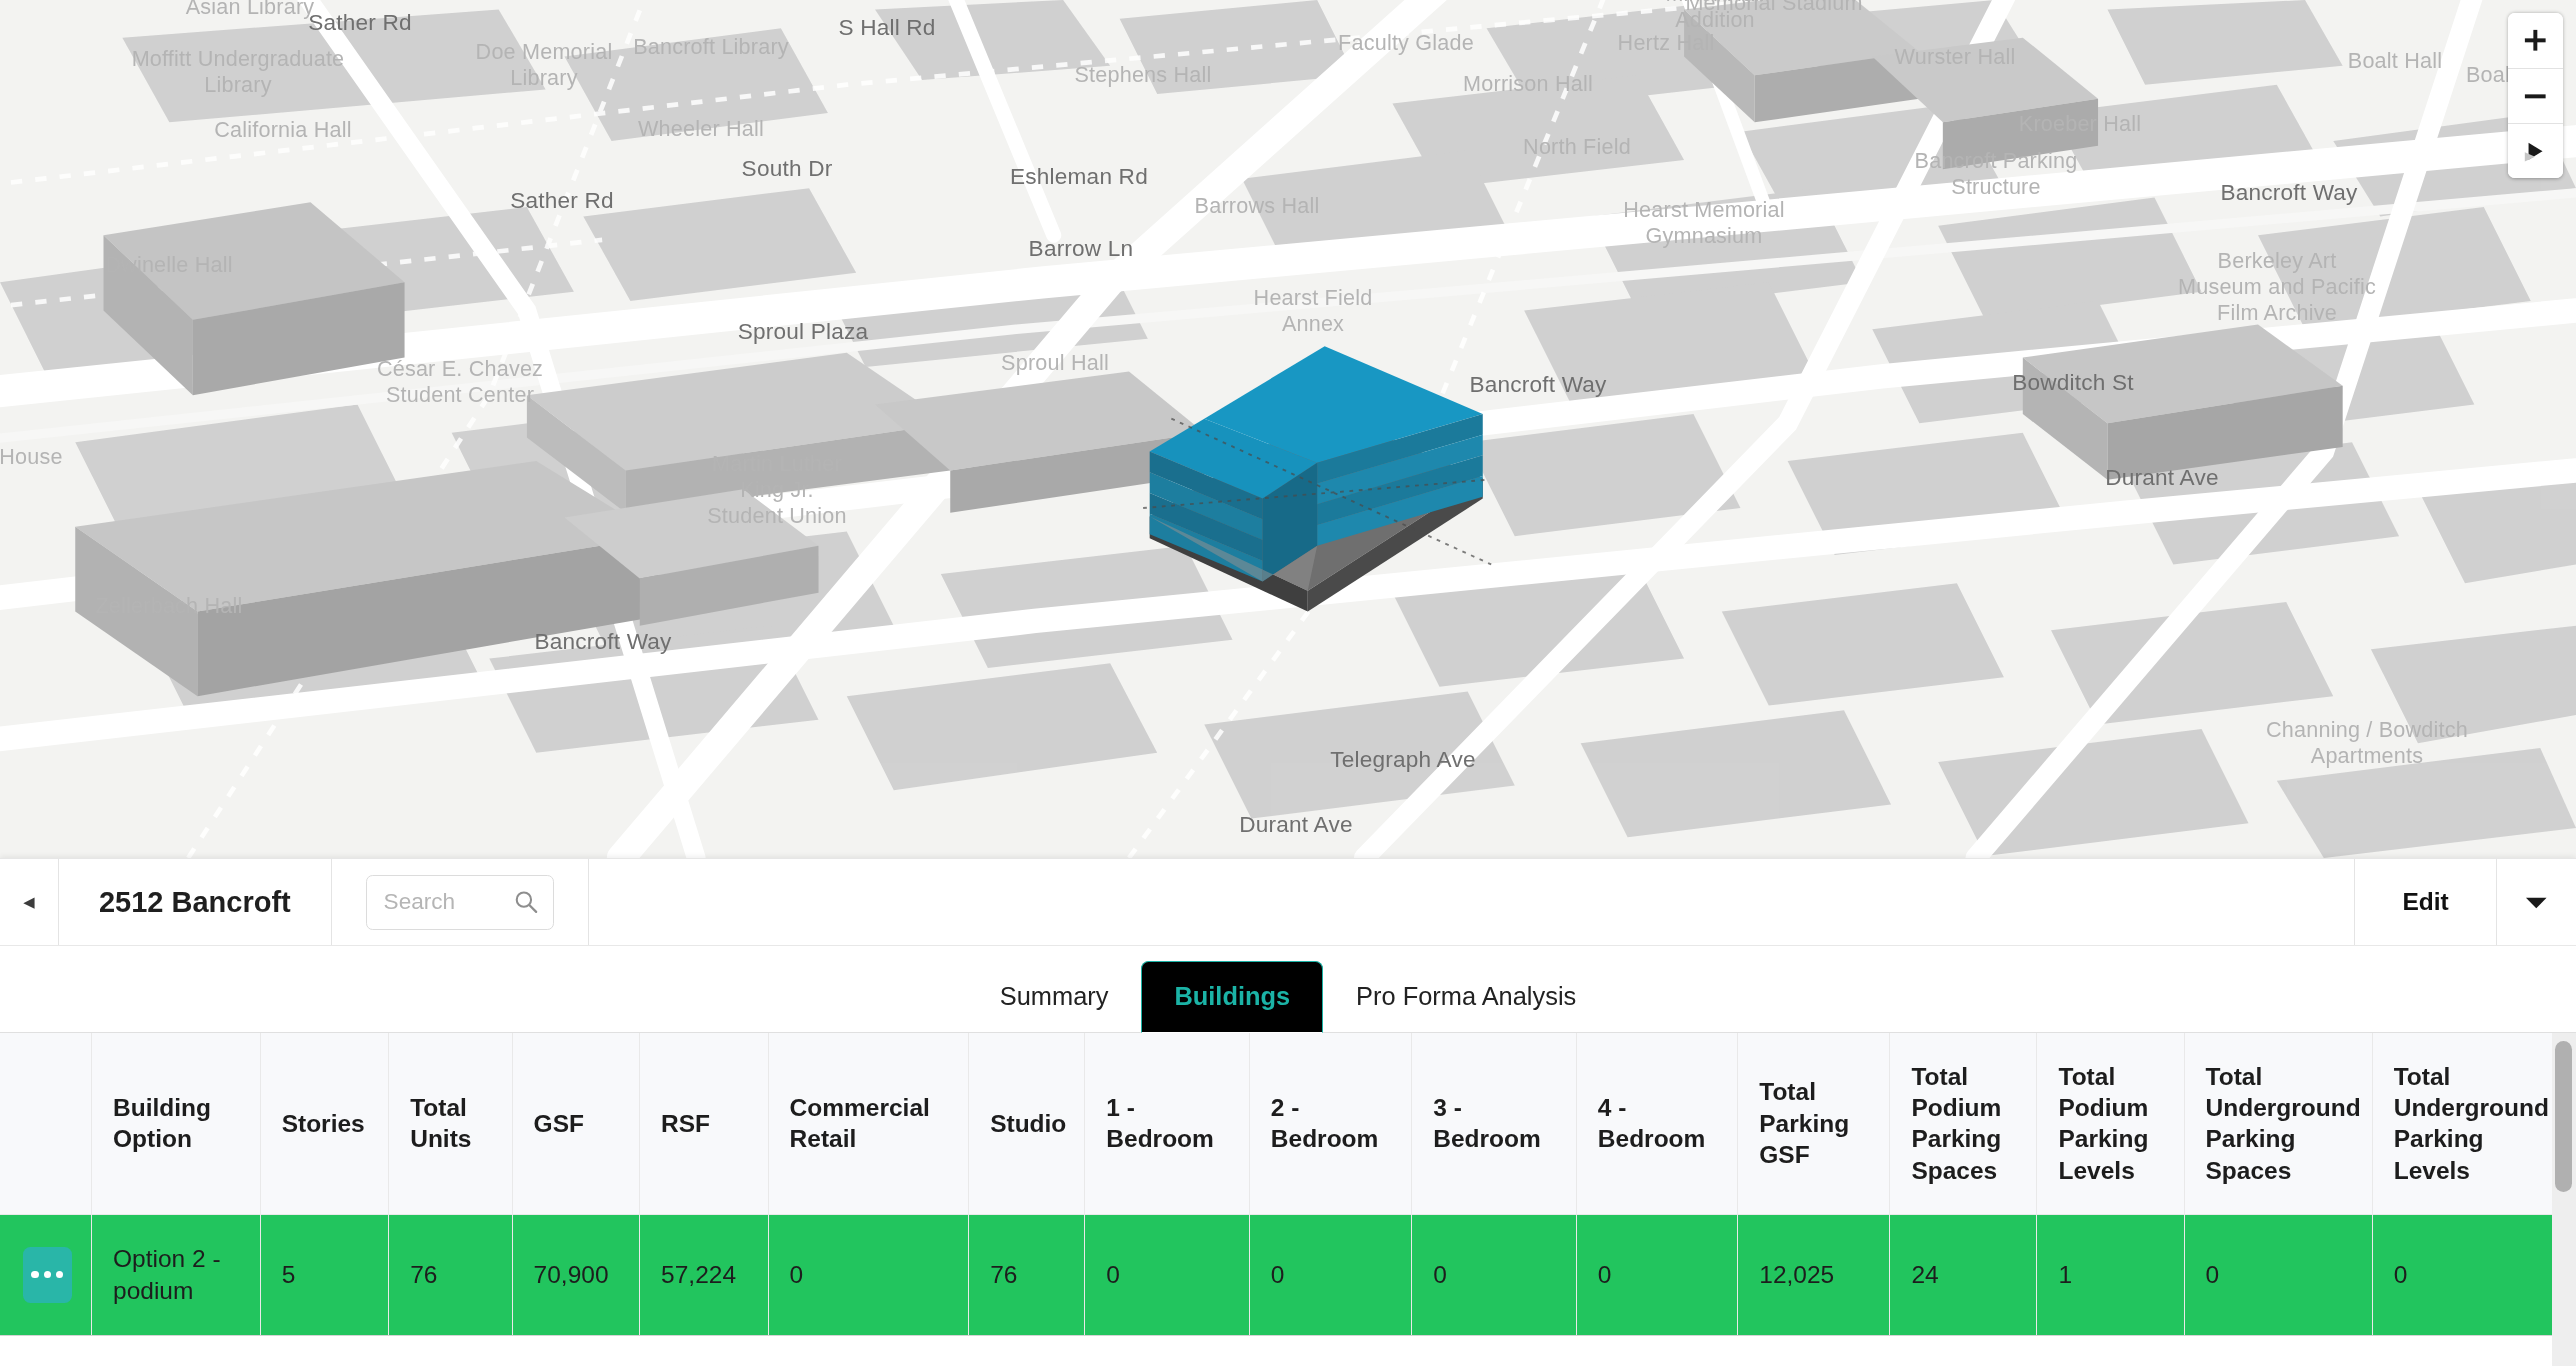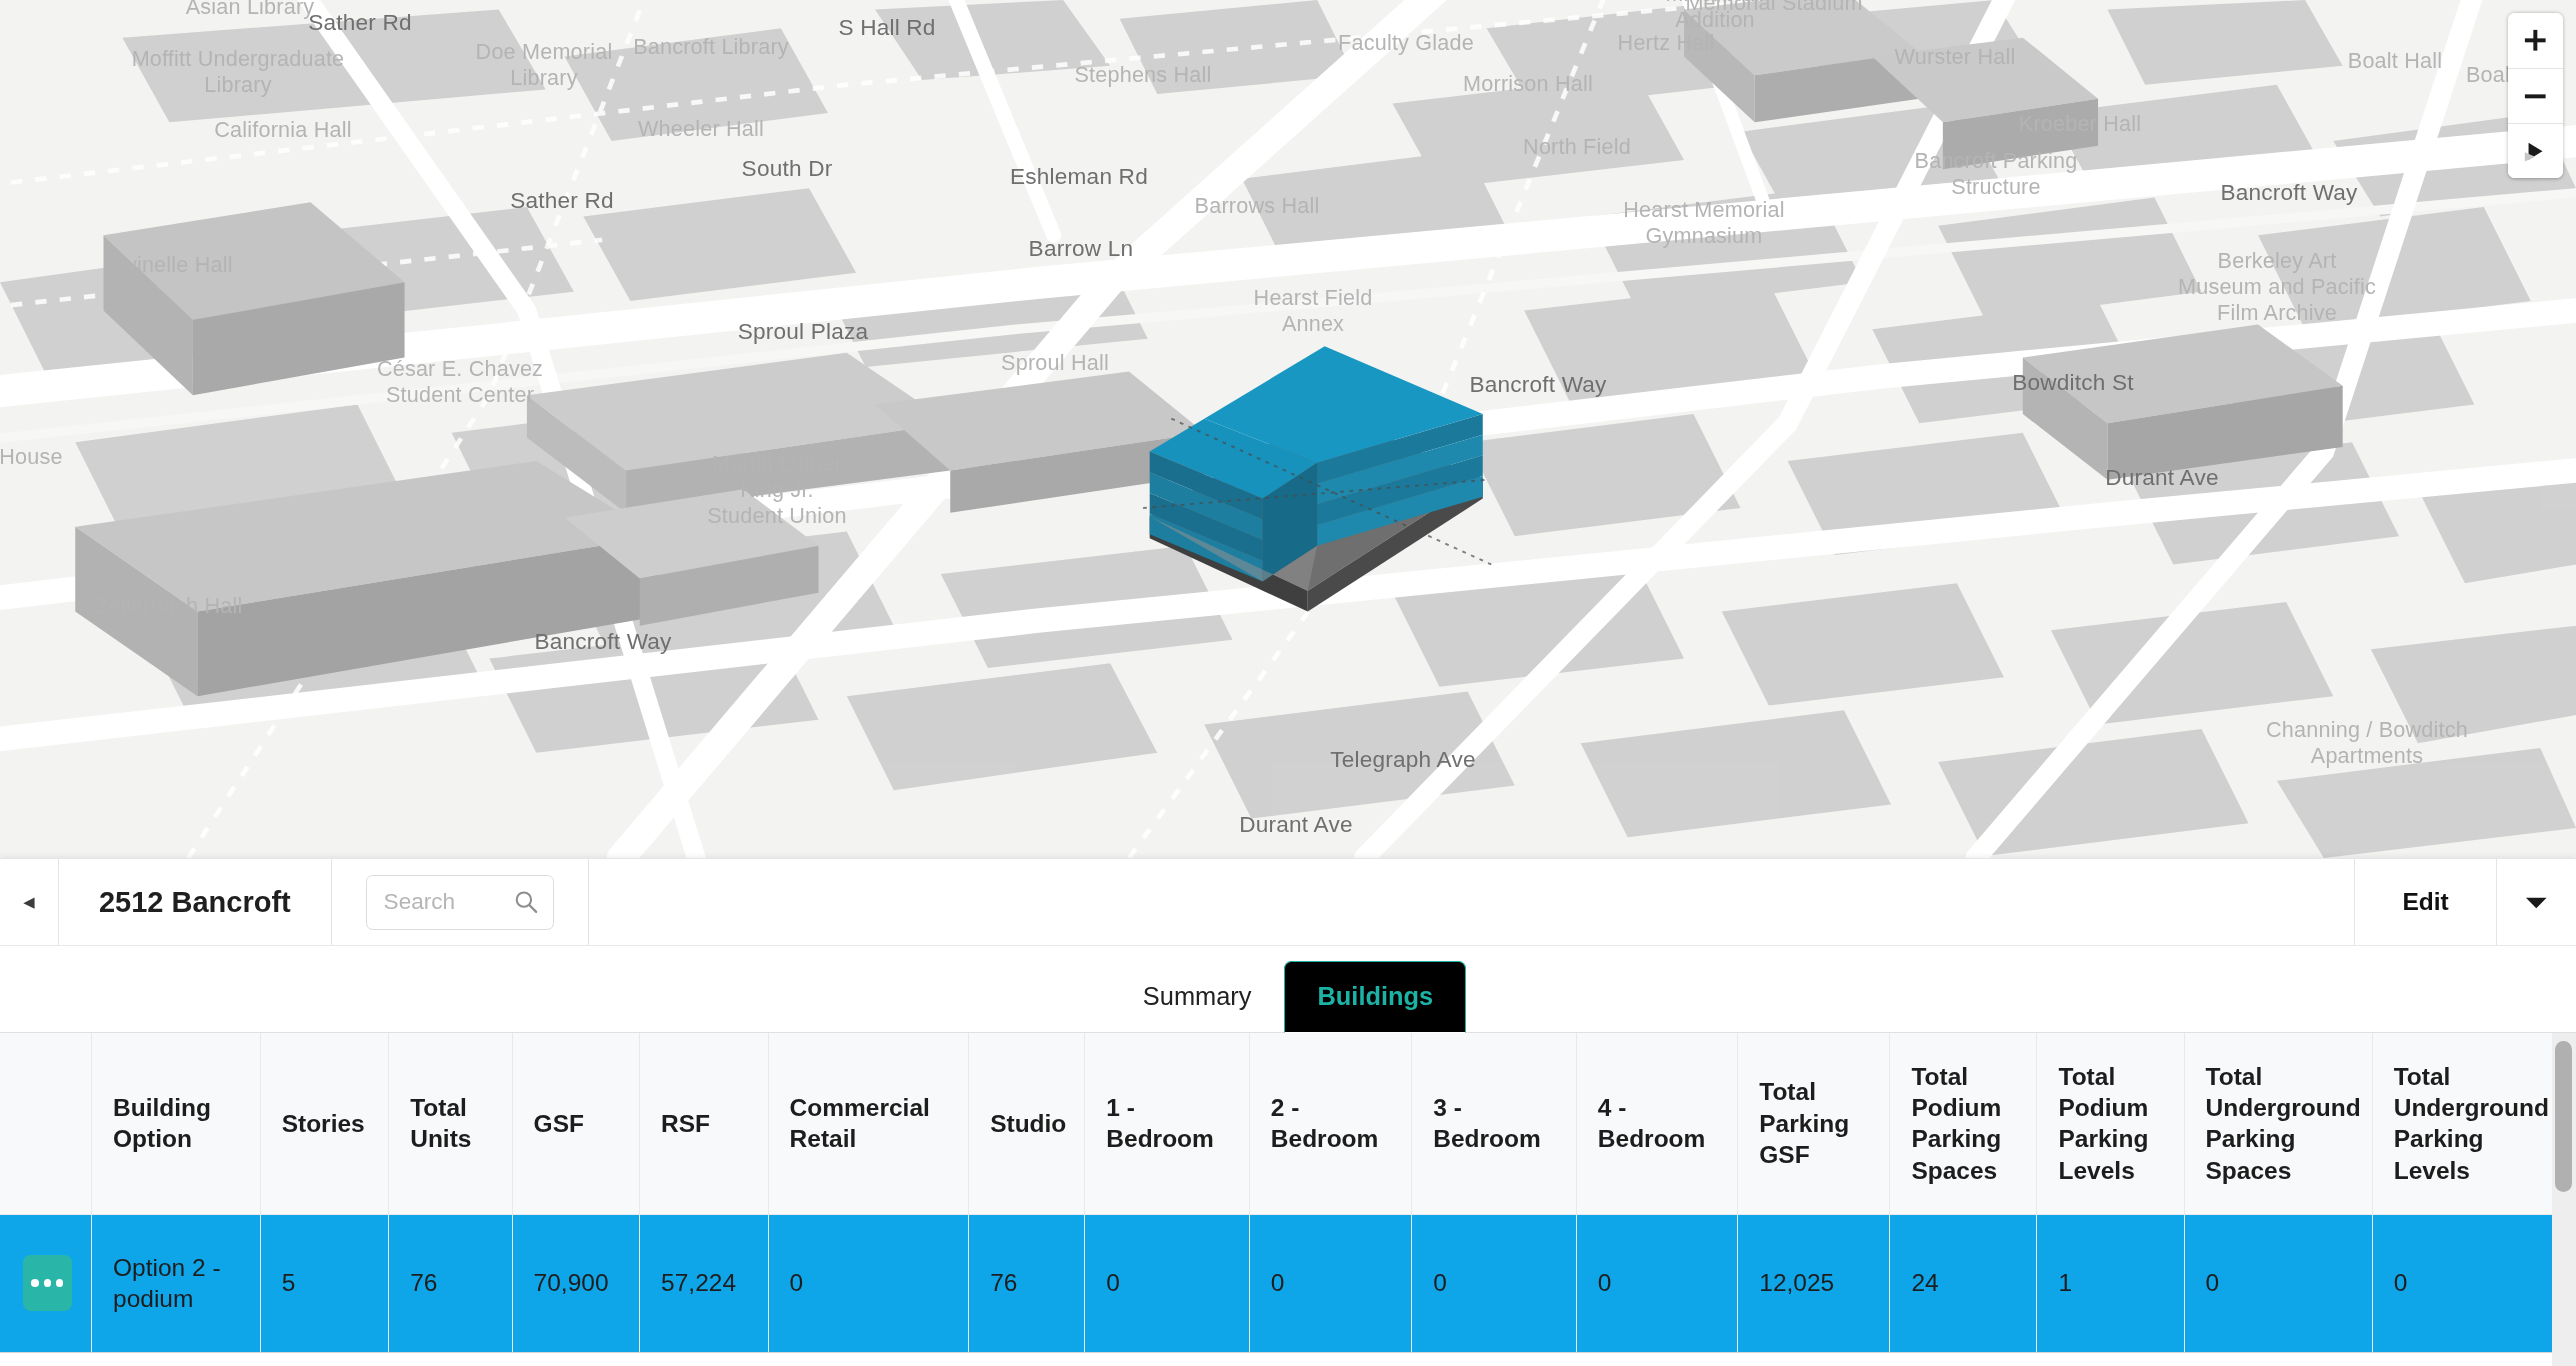--- a/index.html
+++ b/index.html
@@ -166,21 +166,21 @@
     vertical-align: middle;
     padding: 0 21px;
   }
   table#building-table thead tr { height: 181px; background: #f8f9fb; }
   table#building-table th {
     font-size: 24.5px; font-weight: bold; color: #1d1d1d;
     background: #f8f9fb;
     border-bottom: 0.9px solid #e9e9e9;
     line-height: 1.28;
   }
-  table#building-table tbody tr { height: 138px; background: #0ea5e9; }
+  table#building-table tbody tr { height: 121px; background: #22c55e; }
   table#building-table td {
     font-size: 24.5px; color: #1d1d1d; line-height: 1.28;
     border-bottom: 0.9px solid #d4d4d4;
   }
   th.col-actions, td.col-actions { border-right: 0.9px solid #e9e9e9; padding: 0 15px; }
 
   .row-menu-btn {
     width: 49px; height: 56px;
     background: #29b6a8;
     border: none; border-radius: 7.5px;
@@ -465,20 +465,23 @@
       </div>
     </div>
 
     <div id="tab-strip">
       <div class="tab">
         <span>Summary</span>
       </div>
       <div class="tab active">
         <span>Buildings</span>
       </div>
+      <div class="tab">
+        <span>Pro Forma Analysis</span>
+      </div>
     </div>
 
     <div id="table-scroll">
       <table id="building-table">
         <colgroup>
           <col style="width:89px">
           <col style="width:164px">
           <col style="width:125px">
           <col style="width:120px">
           <col style="width:124px">

